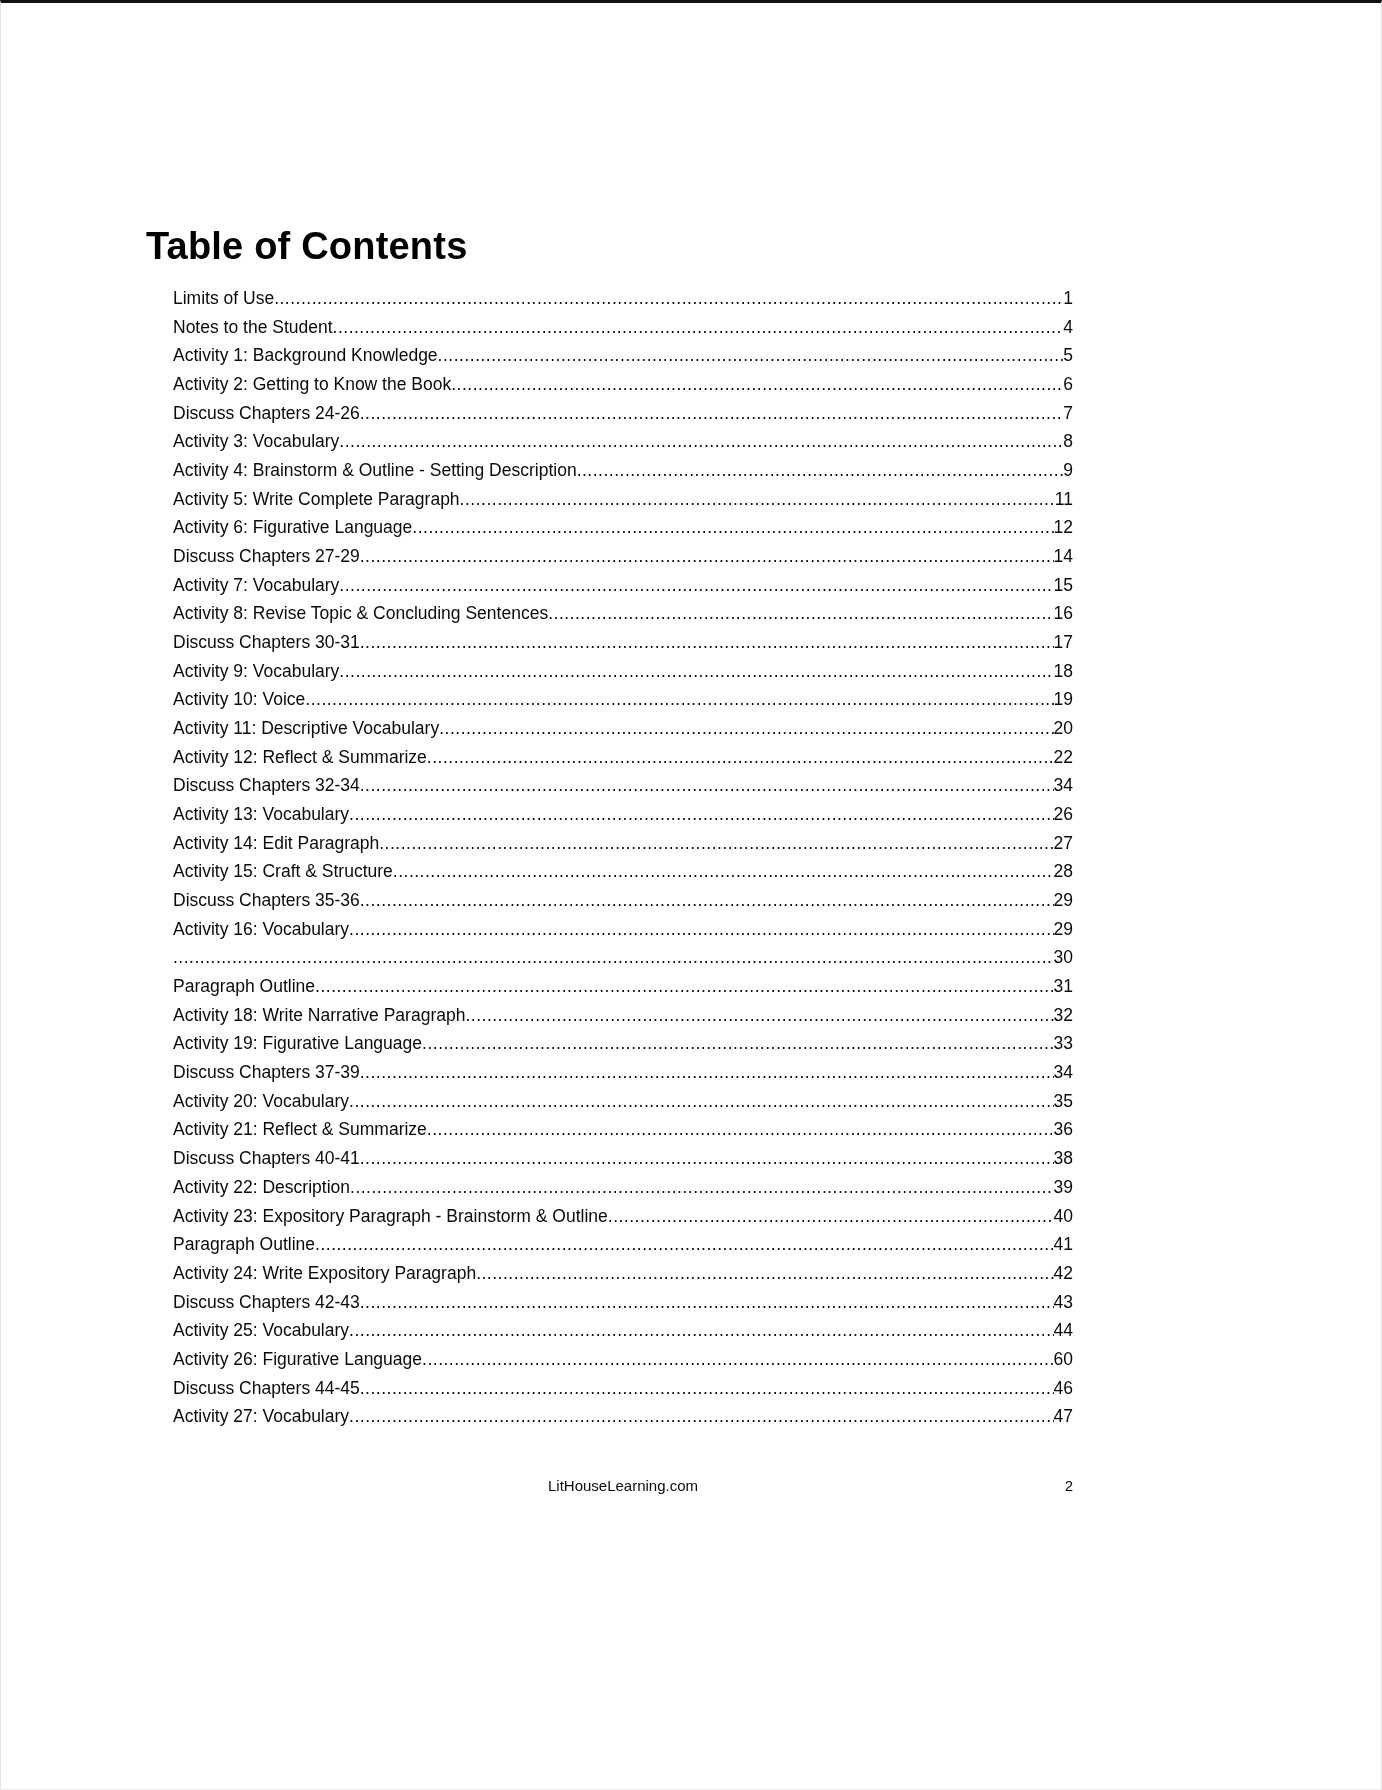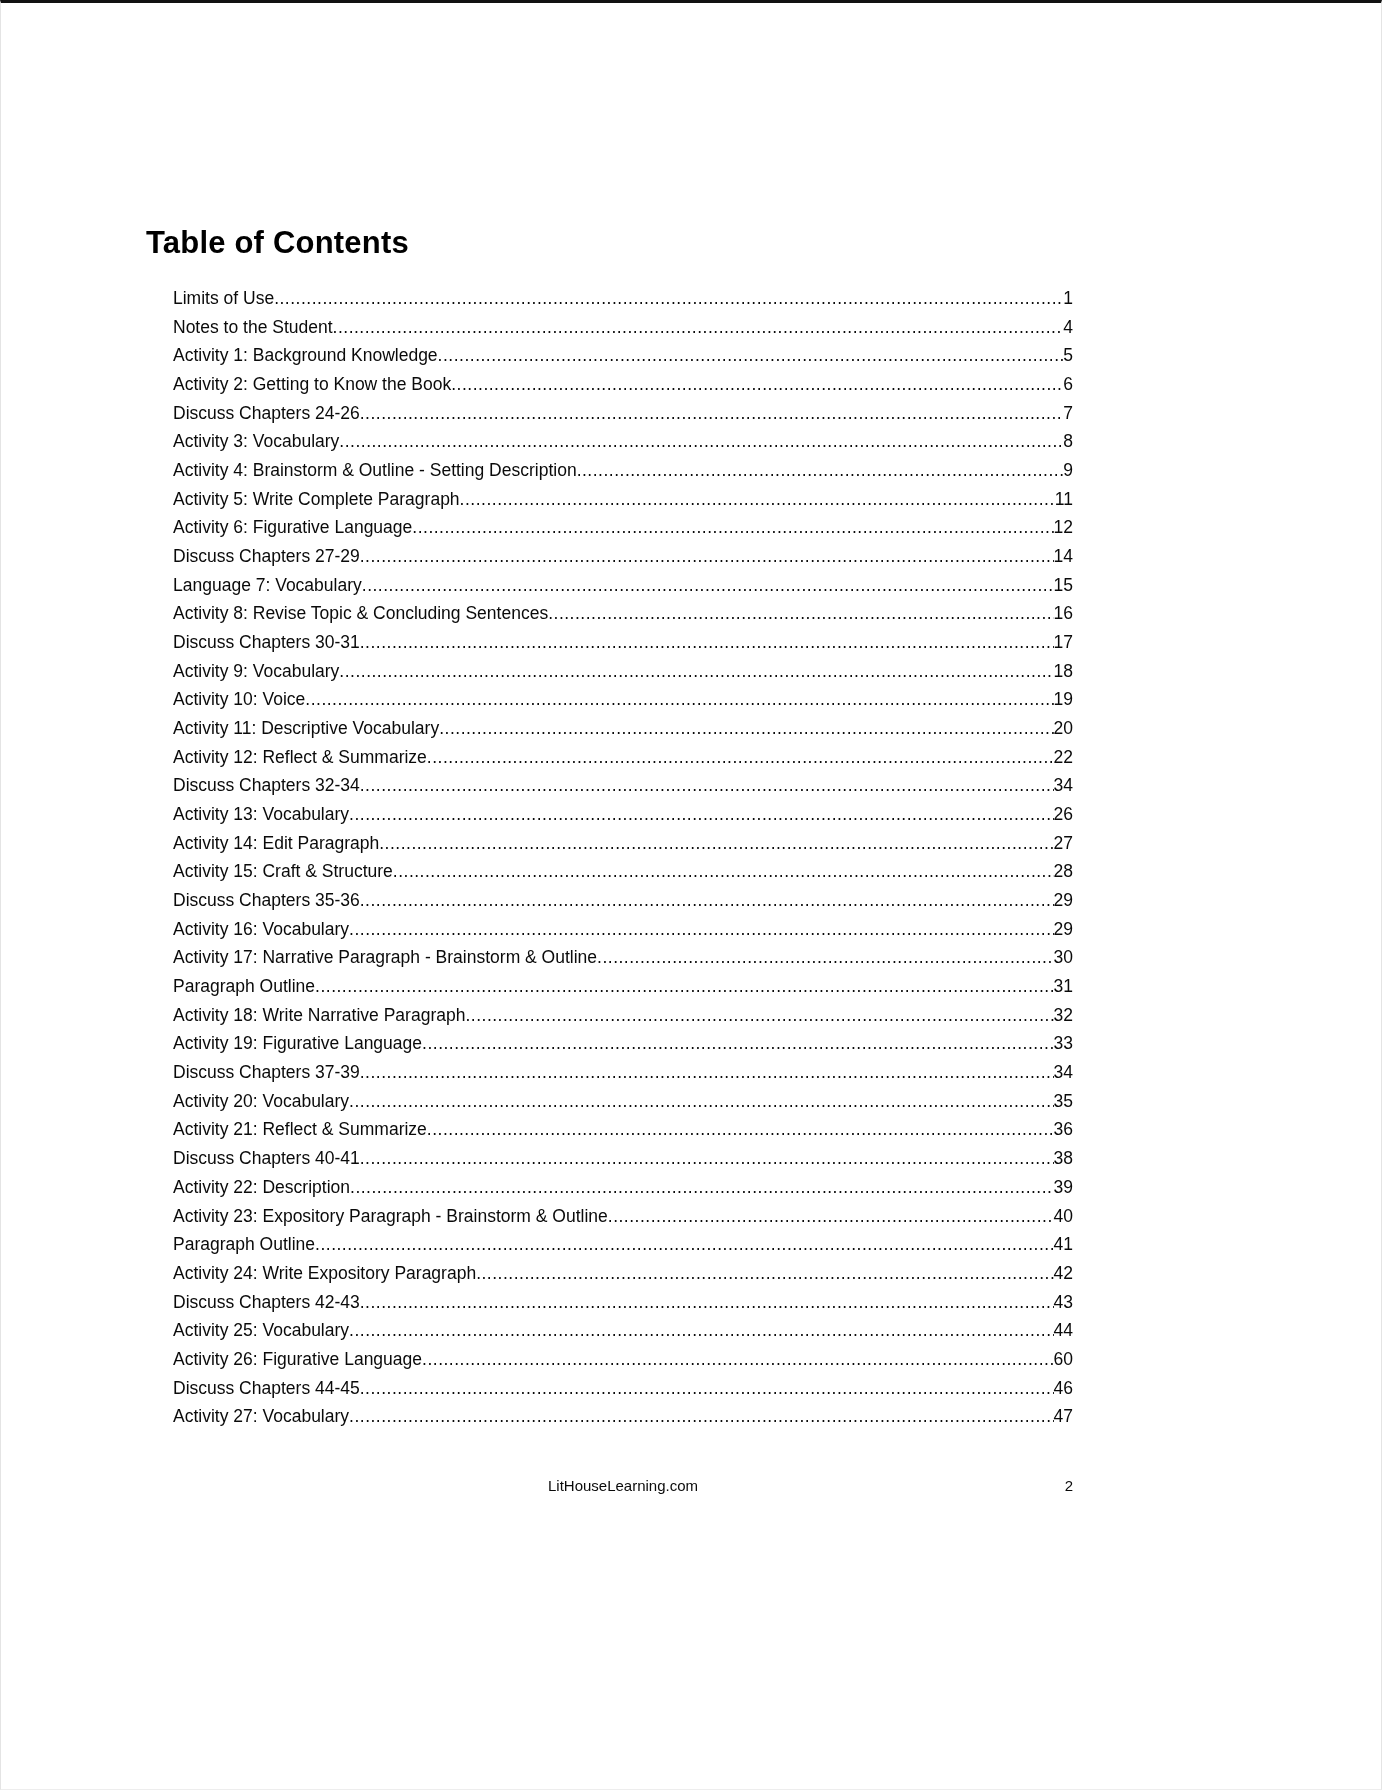--- a/index.html
+++ b/index.html
@@ -19,21 +19,21 @@
     border-right: 1px solid #e4e4e4;
     border-bottom: 1px solid #ededed;
     box-sizing: border-box;
     overflow: hidden;
   }
   .page-title {
     position: absolute;
     left: 145px;
     top: 222px;
     margin: 0;
-    font-size: 31px;
+    font-size: 38px;
     font-weight: bold;
     letter-spacing: 0.2px;
     color: #000000;
   }
   .toc {
     position: absolute;
     left: 172px;
     top: 281px;
     width: 900px;
   }
@@ -133,21 +133,21 @@
         <span class="toc-entry-label">Activity 6: Figurative Language</span>
         <span class="toc-leader-dots">................................................................................................................................................................................................................................................................................................................................................................................................................</span>
         <span class="toc-entry-page">12</span>
       </div>
       <div class="toc-entry">
         <span class="toc-entry-label">Discuss Chapters 27-29</span>
         <span class="toc-leader-dots">................................................................................................................................................................................................................................................................................................................................................................................................................</span>
         <span class="toc-entry-page">14</span>
       </div>
       <div class="toc-entry">
-        <span class="toc-entry-label">Language 7: Vocabulary</span>
+        <span class="toc-entry-label">Activity 7: Vocabulary</span>
         <span class="toc-leader-dots">................................................................................................................................................................................................................................................................................................................................................................................................................</span>
         <span class="toc-entry-page">15</span>
       </div>
       <div class="toc-entry">
         <span class="toc-entry-label">Activity 8: Revise Topic &amp; Concluding Sentences</span>
         <span class="toc-leader-dots">................................................................................................................................................................................................................................................................................................................................................................................................................</span>
         <span class="toc-entry-page">16</span>
       </div>
       <div class="toc-entry">
         <span class="toc-entry-label">Discuss Chapters 30-31</span>
@@ -198,21 +198,20 @@
         <span class="toc-entry-label">Discuss Chapters 35-36</span>
         <span class="toc-leader-dots">................................................................................................................................................................................................................................................................................................................................................................................................................</span>
         <span class="toc-entry-page">29</span>
       </div>
       <div class="toc-entry">
         <span class="toc-entry-label">Activity 16: Vocabulary</span>
         <span class="toc-leader-dots">................................................................................................................................................................................................................................................................................................................................................................................................................</span>
         <span class="toc-entry-page">29</span>
       </div>
       <div class="toc-entry">
-        <span class="toc-entry-label">Activity 17: Narrative Paragraph - Brainstorm &amp; Outline</span>
         <span class="toc-leader-dots">................................................................................................................................................................................................................................................................................................................................................................................................................</span>
         <span class="toc-entry-page">30</span>
       </div>
       <div class="toc-entry">
         <span class="toc-entry-label">Paragraph Outline</span>
         <span class="toc-leader-dots">................................................................................................................................................................................................................................................................................................................................................................................................................</span>
         <span class="toc-entry-page">31</span>
       </div>
       <div class="toc-entry">
         <span class="toc-entry-label">Activity 18: Write Narrative Paragraph</span>

